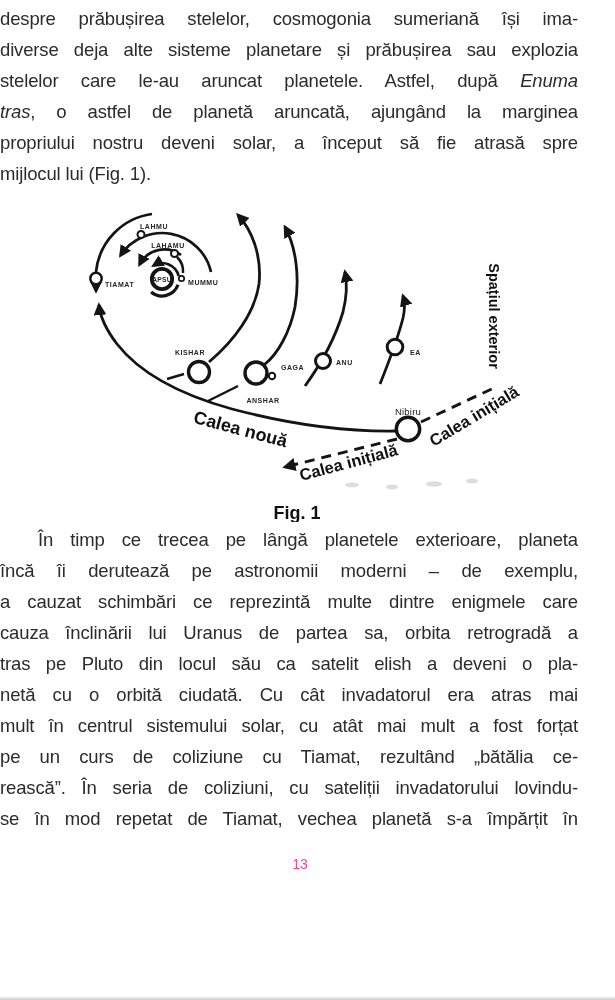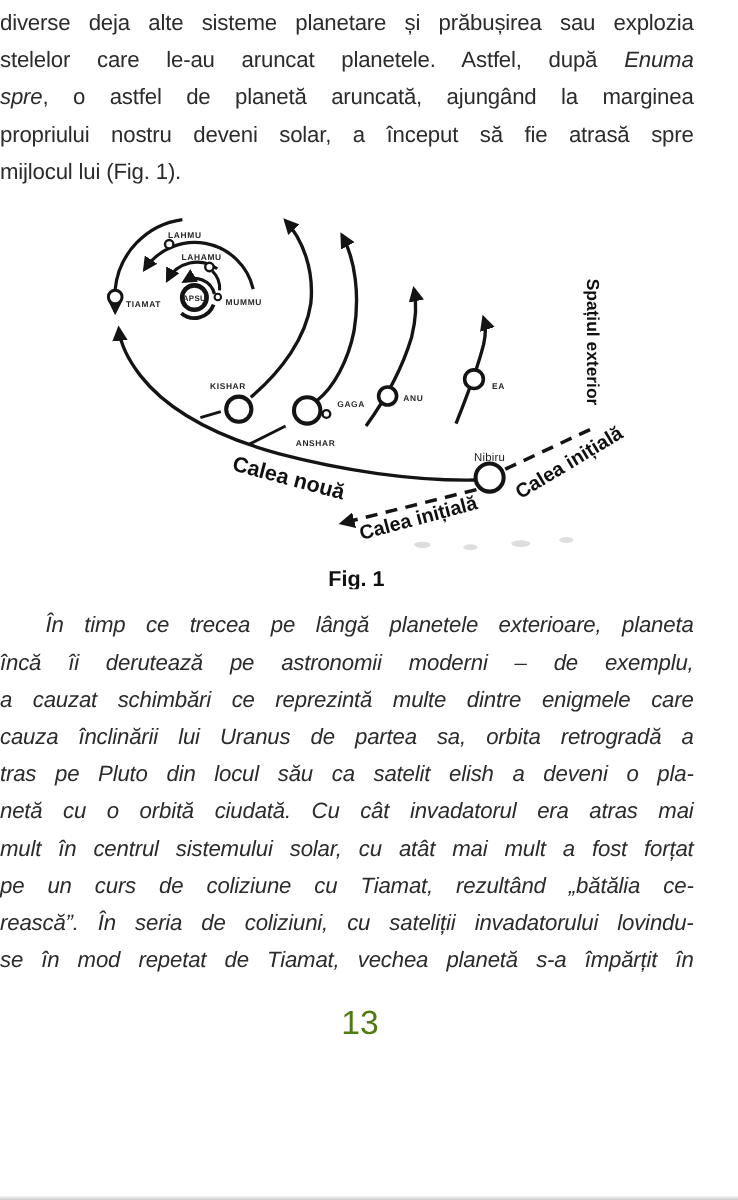--- a/index.html
+++ b/index.html
@@ -15,44 +15,45 @@
   .tl{
     display:block;height:31px;line-height:31px;
     font-size:18.5px;letter-spacing:-0.15px;
     text-align:justify;text-align-last:justify;
     white-space:normal;overflow:visible;
   }
   .tl.last{text-align-last:left;}
   .tl.ind{text-indent:38px;}
   .tl i{font-style:italic;}
   #para1{padding-top:3px;}
-  #para2{margin-top:14px;font-style:italic;}
+  #para2{margin-top:2px;}
   .diagram-wrap{margin-top:3px;width:615px;height:330px;}
   svg text{font-family:"Liberation Sans", sans-serif;}
   .sl{font-size:7px;font-weight:700;letter-spacing:0.55px;fill:#262626;}
   .ml{font-size:9.5px;font-weight:400;letter-spacing:0.2px;fill:#1c1c1c;}
   .bl{font-weight:700;fill:#101010;}
   .pl{fill:#ffffff;stroke:#141414;}
   .arc{fill:none;stroke:#141414;}
   .pageno{
     margin-top:22px;margin-left:11px;width:578px;
-    text-align:center;font-size:28px;color:#4d7c0f;
+    text-align:center;font-size:14px;color:#ec4899;
   }
   .scan-edge{
     position:absolute;left:0;bottom:0;width:615px;height:4px;
     background:linear-gradient(#ffffff, #c9c9c9);
   }
 </style>
 </head>
 <body>
 
 <div class="textblock para" id="para1">
+    <div class="tl">despre prăbușirea stelelor, cosmogonia sumeriană își ima-</div>
     <div class="tl">diverse deja alte sisteme planetare și prăbușirea sau explozia</div>
     <div class="tl">stelelor care le-au aruncat planetele. Astfel, după <i>Enuma</i></div>
-    <div class="tl"><i>spre</i>, o astfel de planetă aruncată, ajungând la marginea</div>
+    <div class="tl"><i>tras</i>, o astfel de planetă aruncată, ajungând la marginea</div>
     <div class="tl">propriului nostru deveni solar, a început să fie atrasă spre</div>
     <div class="tl last">mijlocul lui (Fig. 1).</div>
   </div>
 
 <div class="diagram-wrap">
   <svg width="615" height="330" viewBox="0 0 615 330">
     <defs>
       <marker id="arw" markerWidth="4.6" markerHeight="4.6" refX="3.6" refY="2.3" orient="auto" markerUnits="strokeWidth">
         <path d="M0,0 L4.6,2.3 L0,4.6 Z" fill="#141414"></path>
       </marker>

